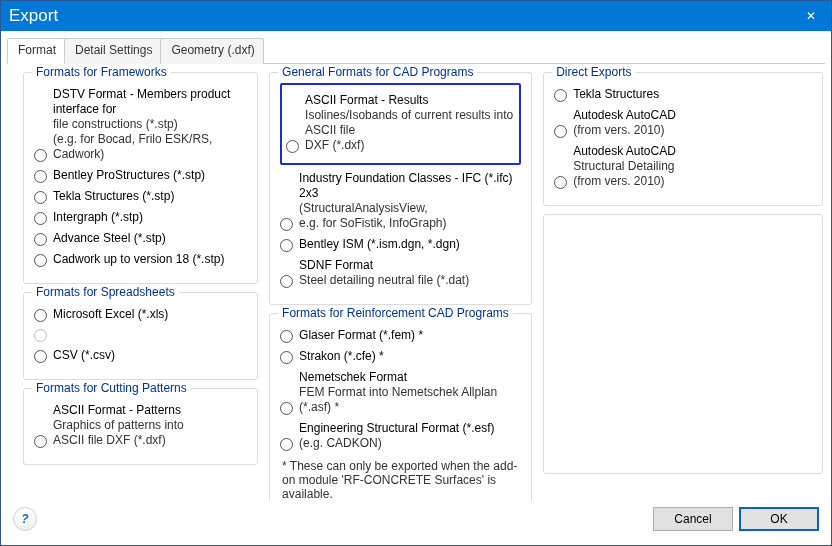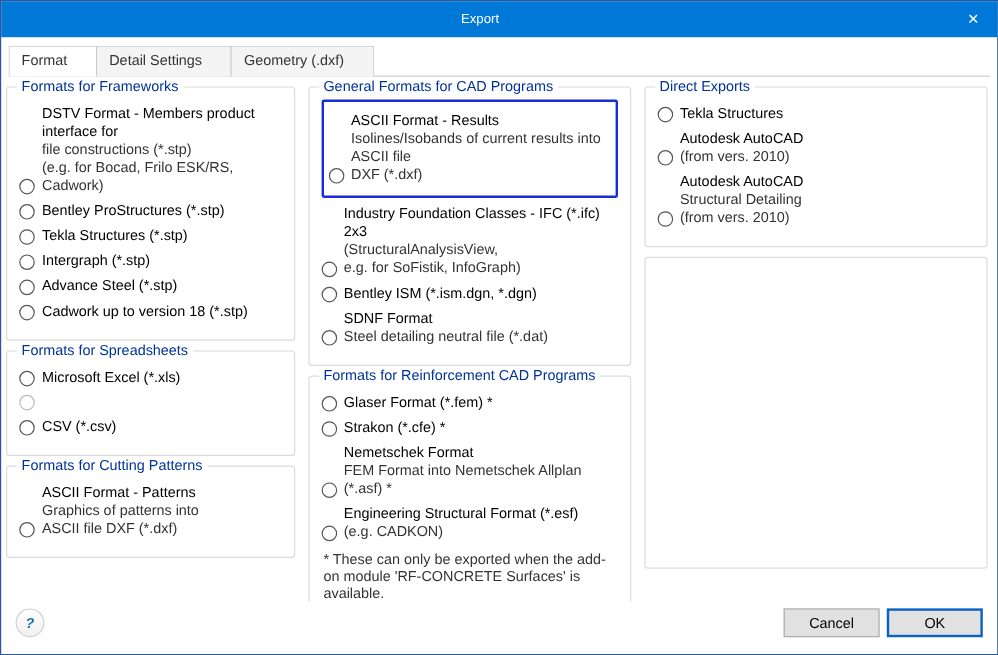--- a/index.html
+++ b/index.html
@@ -1,25 +1,25 @@
 <!DOCTYPE html>
 <html><head>
 <meta charset="utf-8">
 <style>
   * { box-sizing: border-box; font-family: "Segoe UI", Tahoma, sans-serif; font-size: 12px; }
   html,body { margin:0; padding:0; }
   body { background:#fff; }
   .window { width:832px; height:546px; border:1px solid #2b579a; display:flex; flex-direction:column; background:#fff; }
   .titlebar { height:30px; background:#0078d7; color:#fff; display:flex; align-items:center; padding:0 8px; }
-  .titlebar .title { flex:1; font-size:11px;text-align:center; }
+  .titlebar .title { flex:1; font-size:17px; }
   .close-btn { width:40px; height:30px; display:flex; align-items:center; justify-content:center; color:#fff; font-size:13px; margin-right:-8px; }
   .tabstrip { display:flex; margin:6px 6px 0 6px; border-bottom:1px solid #ccc; position:relative; }
-  .tab { padding:4px 24px 6px 10px; border:1px solid #ccc; border-bottom:none; background:#f4f4f4; margin-right:-1px; color:#333; border-top-left-radius:2px; border-top-right-radius:2px; position:relative; top:1px;}
+  .tab { padding:4px 8px 6px 10px; border:1px solid #ccc; border-bottom:none; background:#f4f4f4; margin-right:-1px; color:#333; border-top-left-radius:2px; border-top-right-radius:2px; position:relative; top:1px;}
   .tab.active { background:#fff; border-bottom:1px solid #fff; z-index:2; }
-  .content { flex:1; display:flex; padding:8px 8px 4px 4px; gap:11px; overflow:hidden; }
+  .content { flex:1; display:flex; padding:8px 8px 4px 22px; gap:11px; overflow:hidden; }
   .col { display:flex; flex-direction:column; gap:8px; }
   .col.left { width:252px; }
   .col.mid { width:282px; }
   .col.right { width:300px; }
   .groupbox { border:1px solid #dcdcdc; border-radius:3px; padding:10px 10px 10px 10px; position:relative; }
   .groupbox .legend { position:absolute; top:-8px; left:8px; background:#fff; padding:0 4px; color:#003399; font-size:12px; }
   .radio-row { display:flex; align-items:flex-end; margin:4px 0 6px 0; cursor:default; }
   .radio-outer { width:13px; height:13px; border:1px solid #555; border-radius:50%; margin-right:6px; flex-shrink:0; margin-top:1px; display:flex; align-items:center; justify-content:center; background:#fff; }
   .radio-outer.selected::after { content:""; width:7px; height:7px; background:#333; border-radius:50%; display:block; }
   .radio-row.disabled { color:#9a9a9a; }

